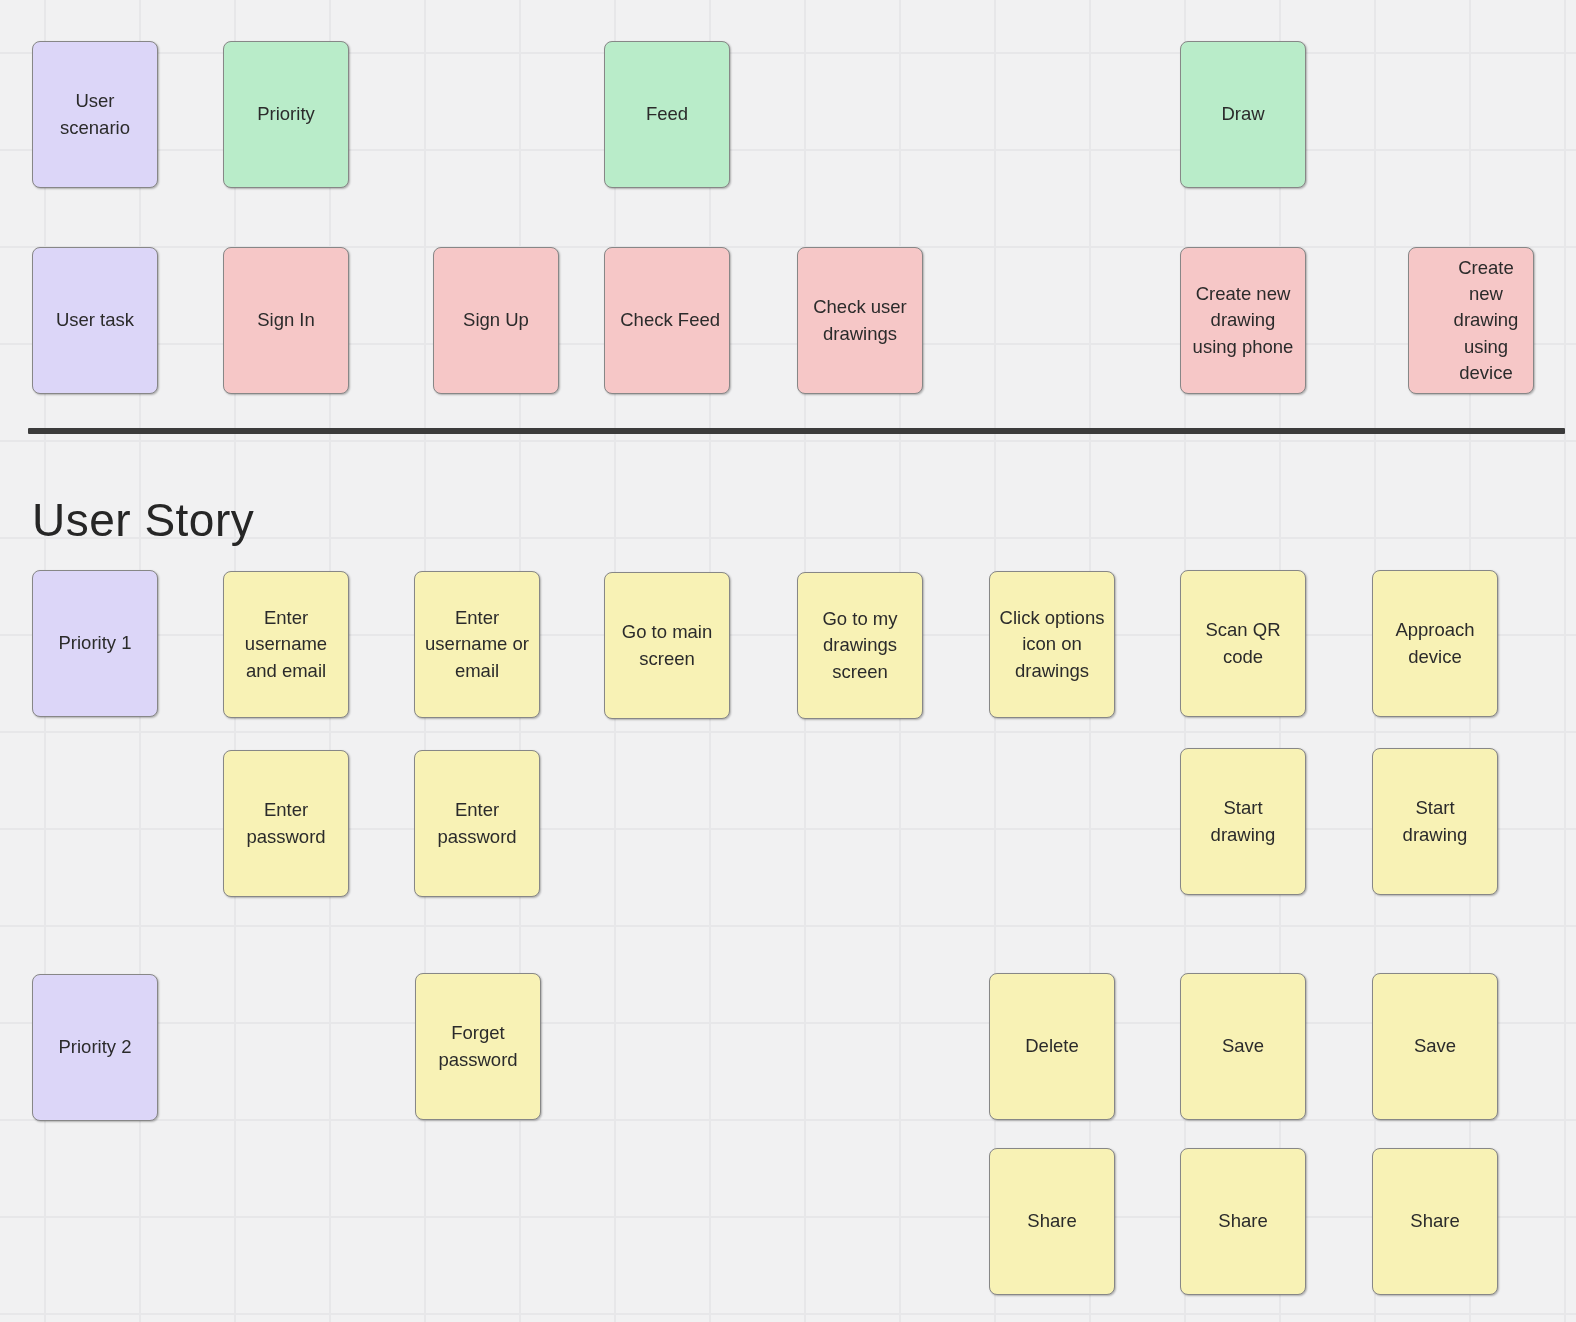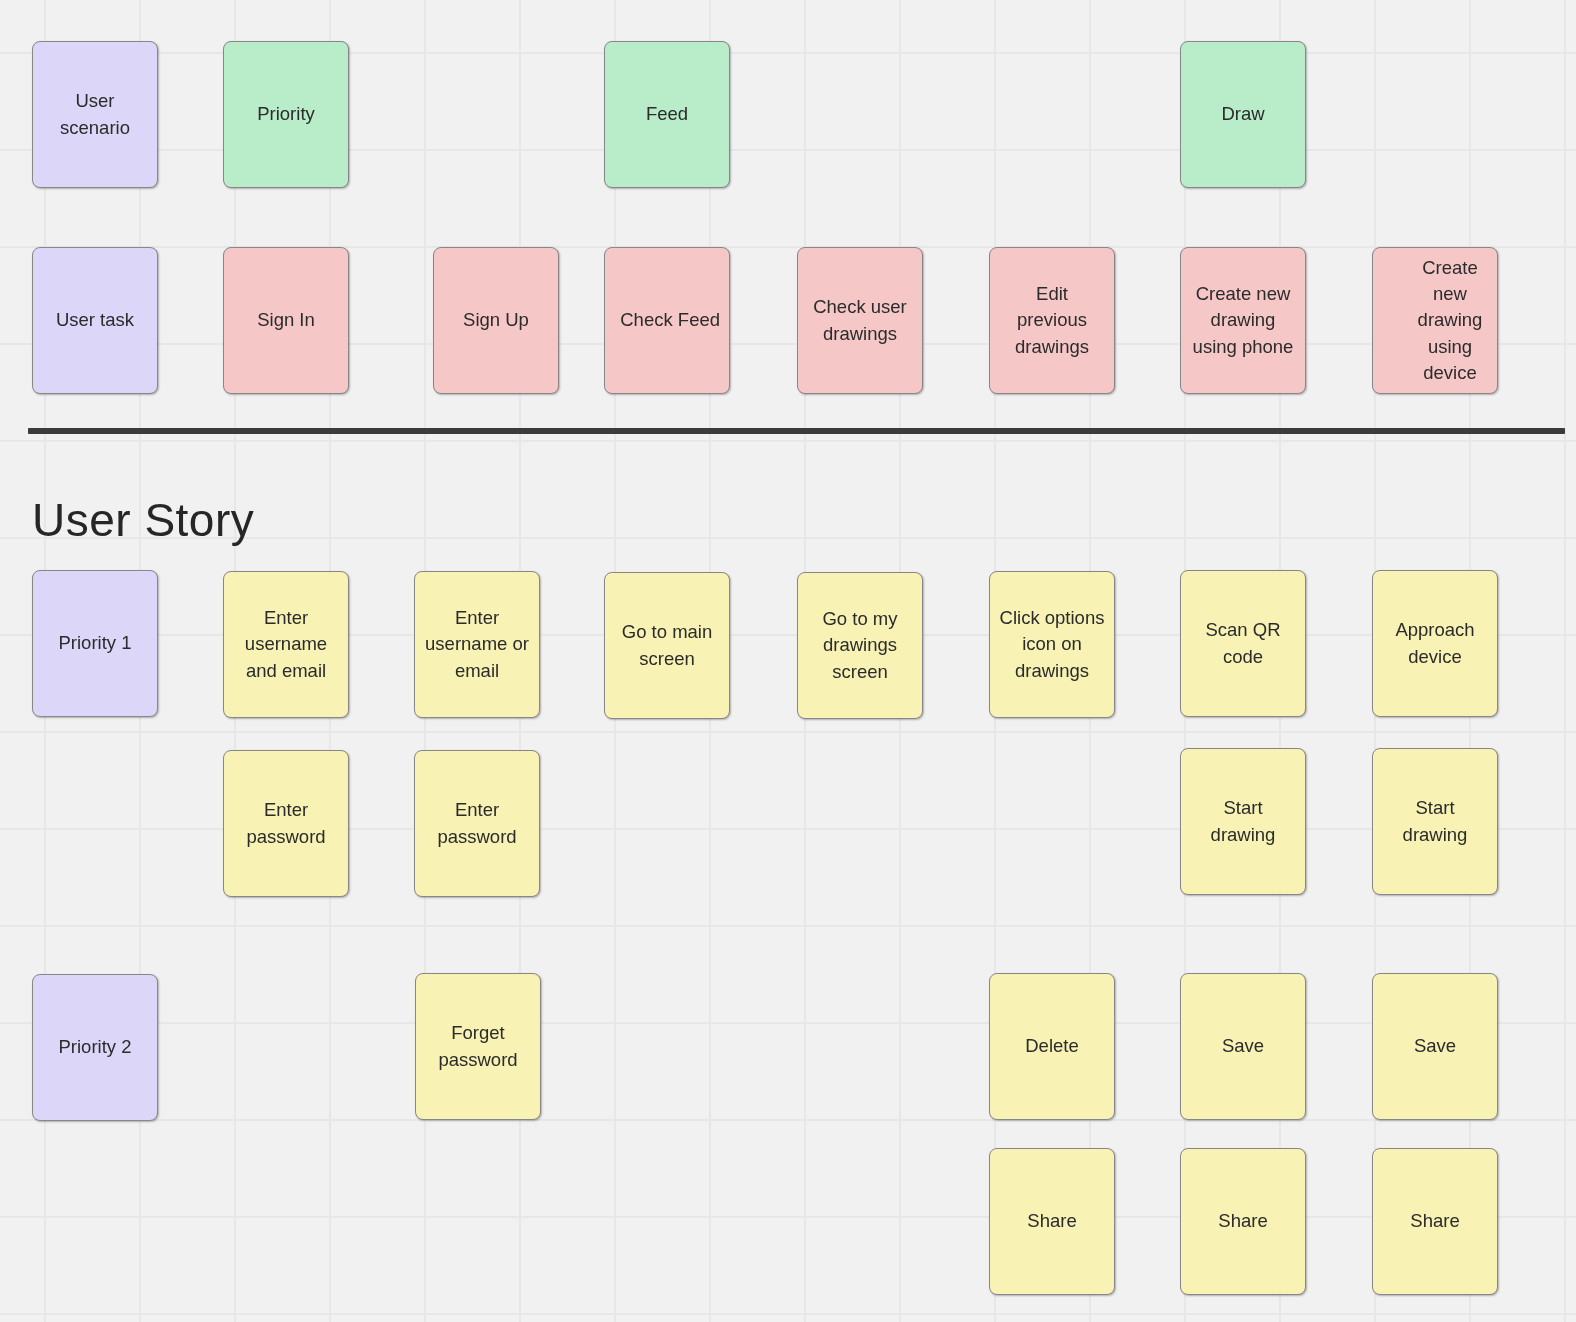--- a/index.html
+++ b/index.html
@@ -90,27 +90,24 @@
     </div>
     <div class="sticky" style="left: 433px; top: 247px; background: rgb(246, 199, 199); text-align: center;">
       <span class="label">Sign Up</span>
     </div>
     <div class="sticky" style="left: 604px; top: 247px; background: rgb(246, 199, 199); justify-content: flex-end;">
       <span class="label">Check Feed</span>
     </div>
     <div class="sticky" style="left: 797px; top: 247px; background: rgb(246, 199, 199);">
       <span class="label">Check user drawings</span>
     </div>
-    <div class="sticky" style="left: 989px; top: 247px; background: rgb(246, 199, 199);">
-      <span class="label">Edit previous drawings</span>
-    </div>
     <div class="sticky" style="left: 1180px; top: 247px; background: rgb(246, 199, 199);">
       <span class="label">Create new drawing using phone</span>
     </div>
-    <div class="sticky" style="left: 1372px; top: 247px; background: rgb(246, 199, 199); padding-left: 39px;">
+    <div class="sticky" style="left: 1408px; top: 247px; background: rgb(246, 199, 199); padding-left: 39px;">
       <span class="label">Create new drawing using device</span>
     </div>
     <div class="sticky" style="left: 32px; top: 570px; background: rgb(220, 214, 248);">
       <span class="label">Priority 1</span>
     </div>
     <div class="sticky" style="left: 223px; top: 571px; background: rgb(248, 242, 181);">
       <span class="label">Enter username and email</span>
     </div>
     <div class="sticky" style="left: 414px; top: 571px; background: rgb(248, 242, 181);">
       <span class="label">Enter username or email</span>

